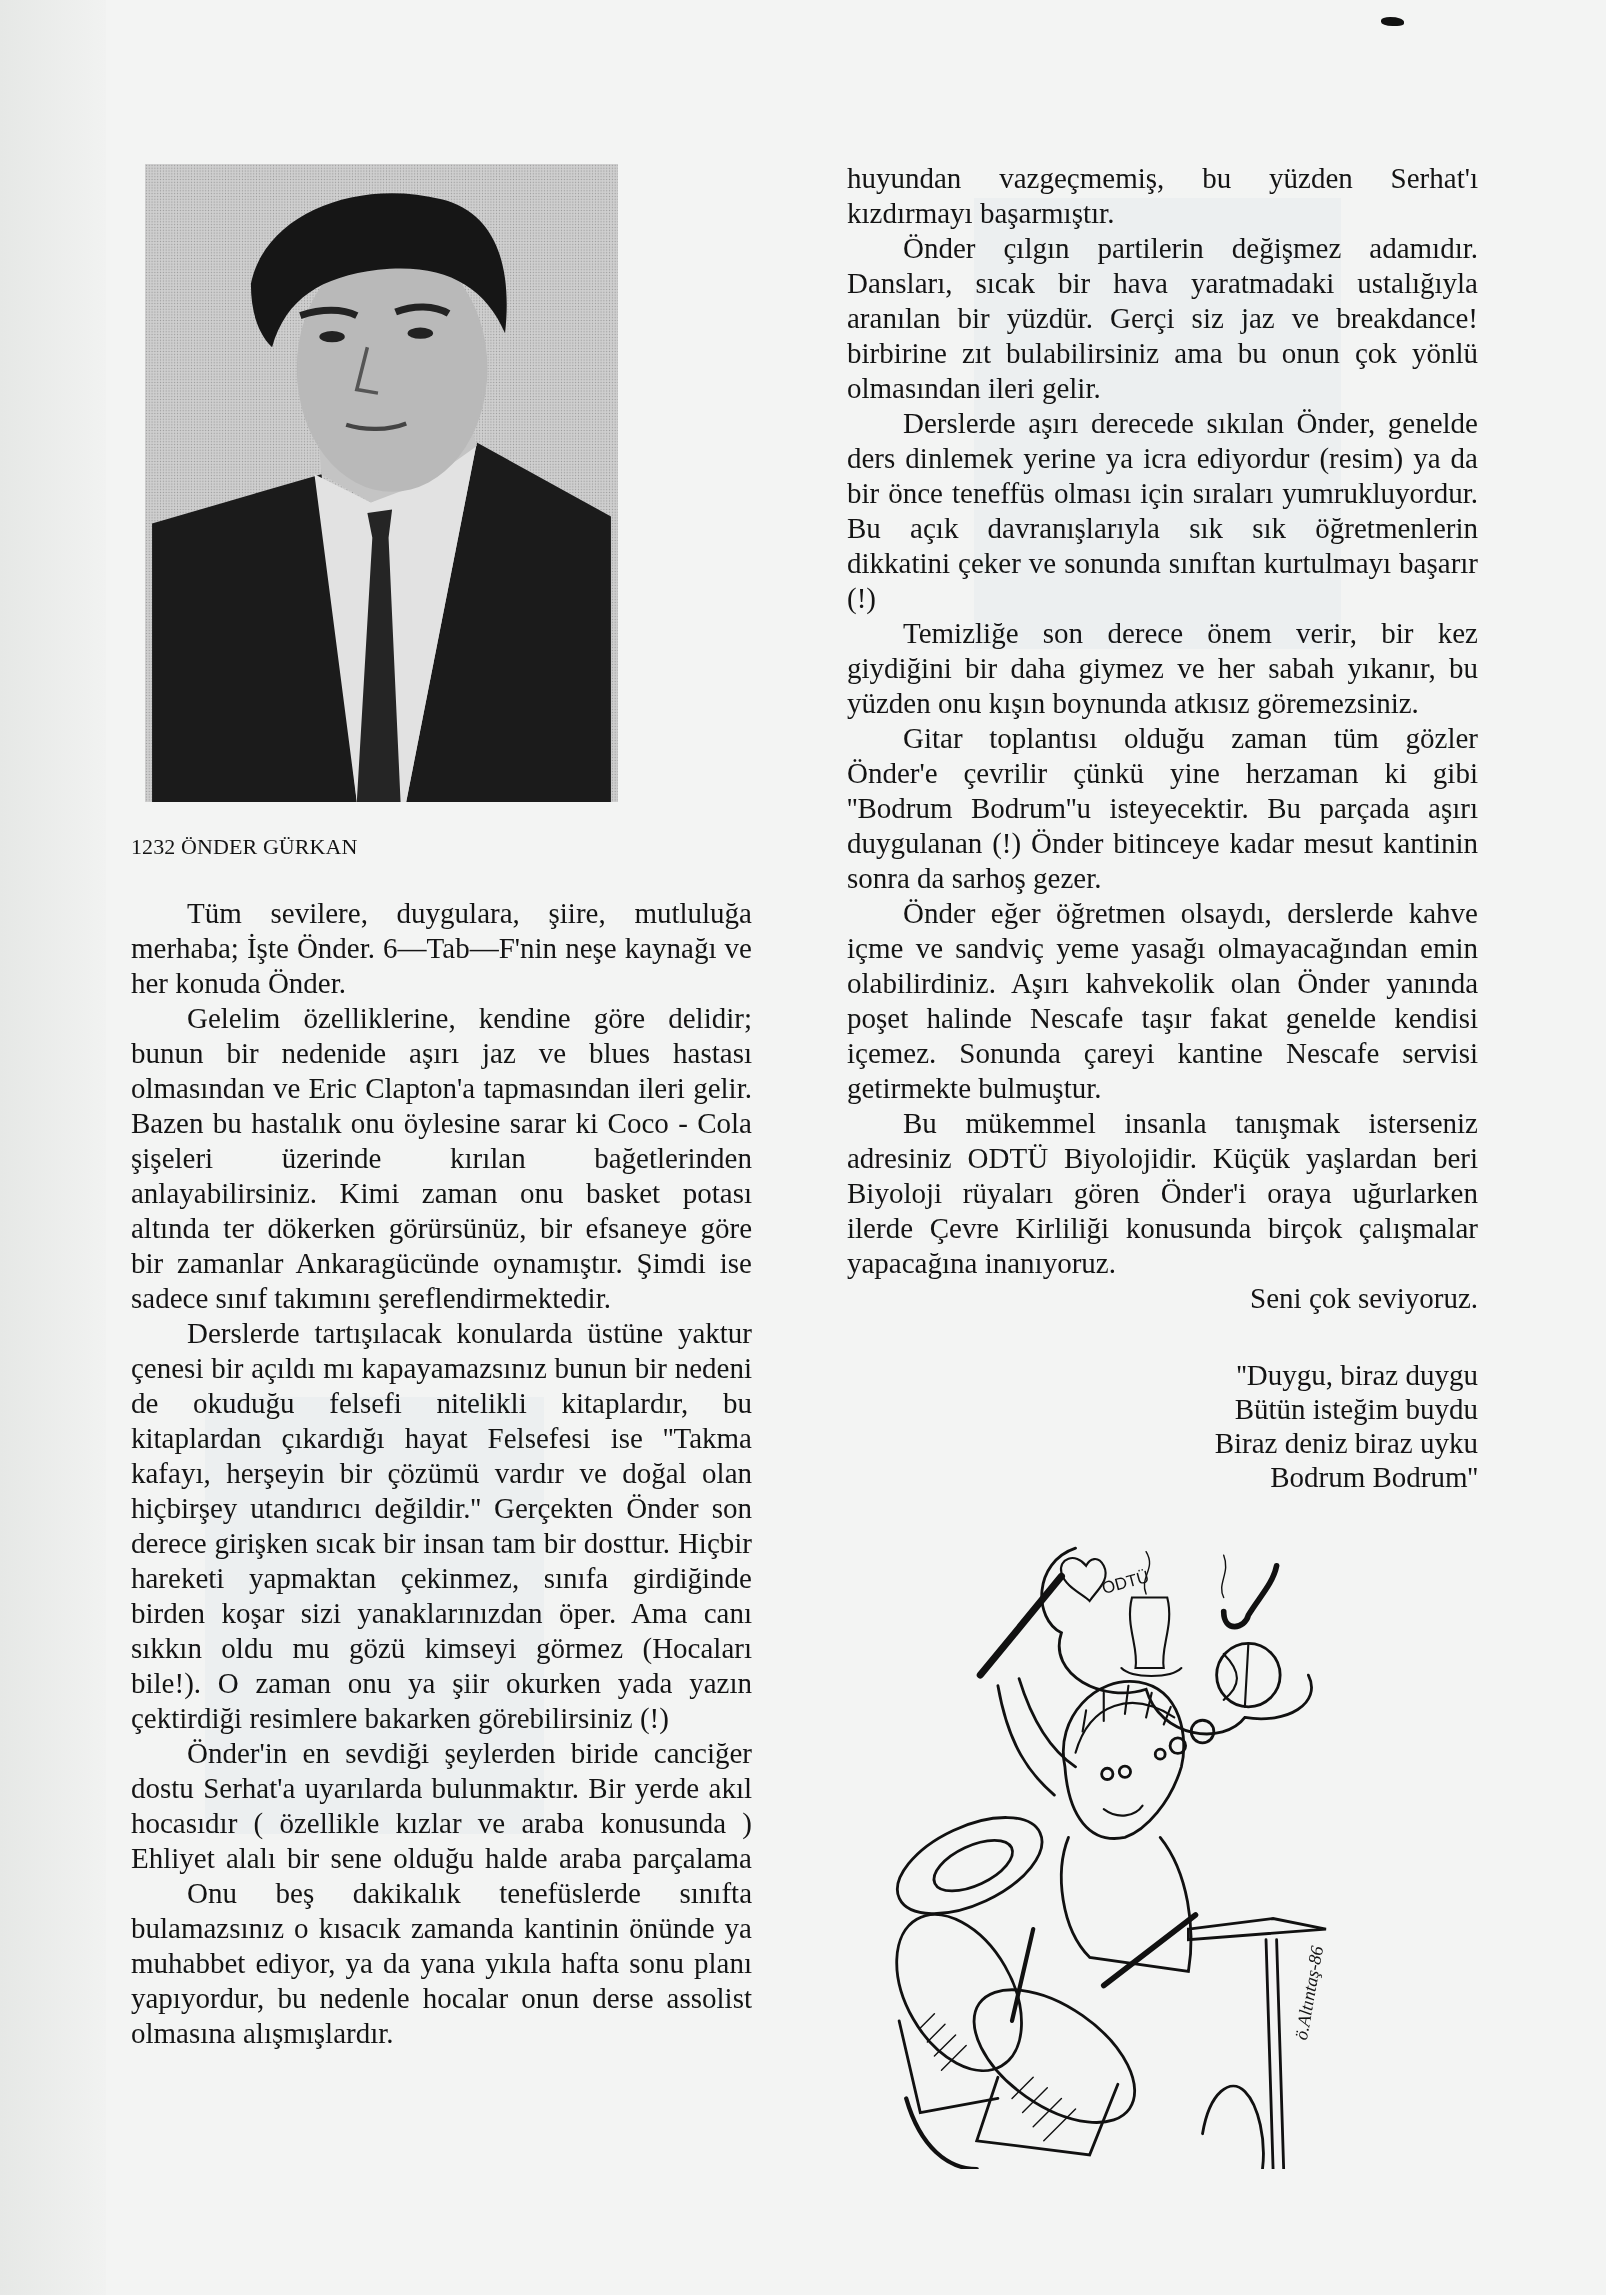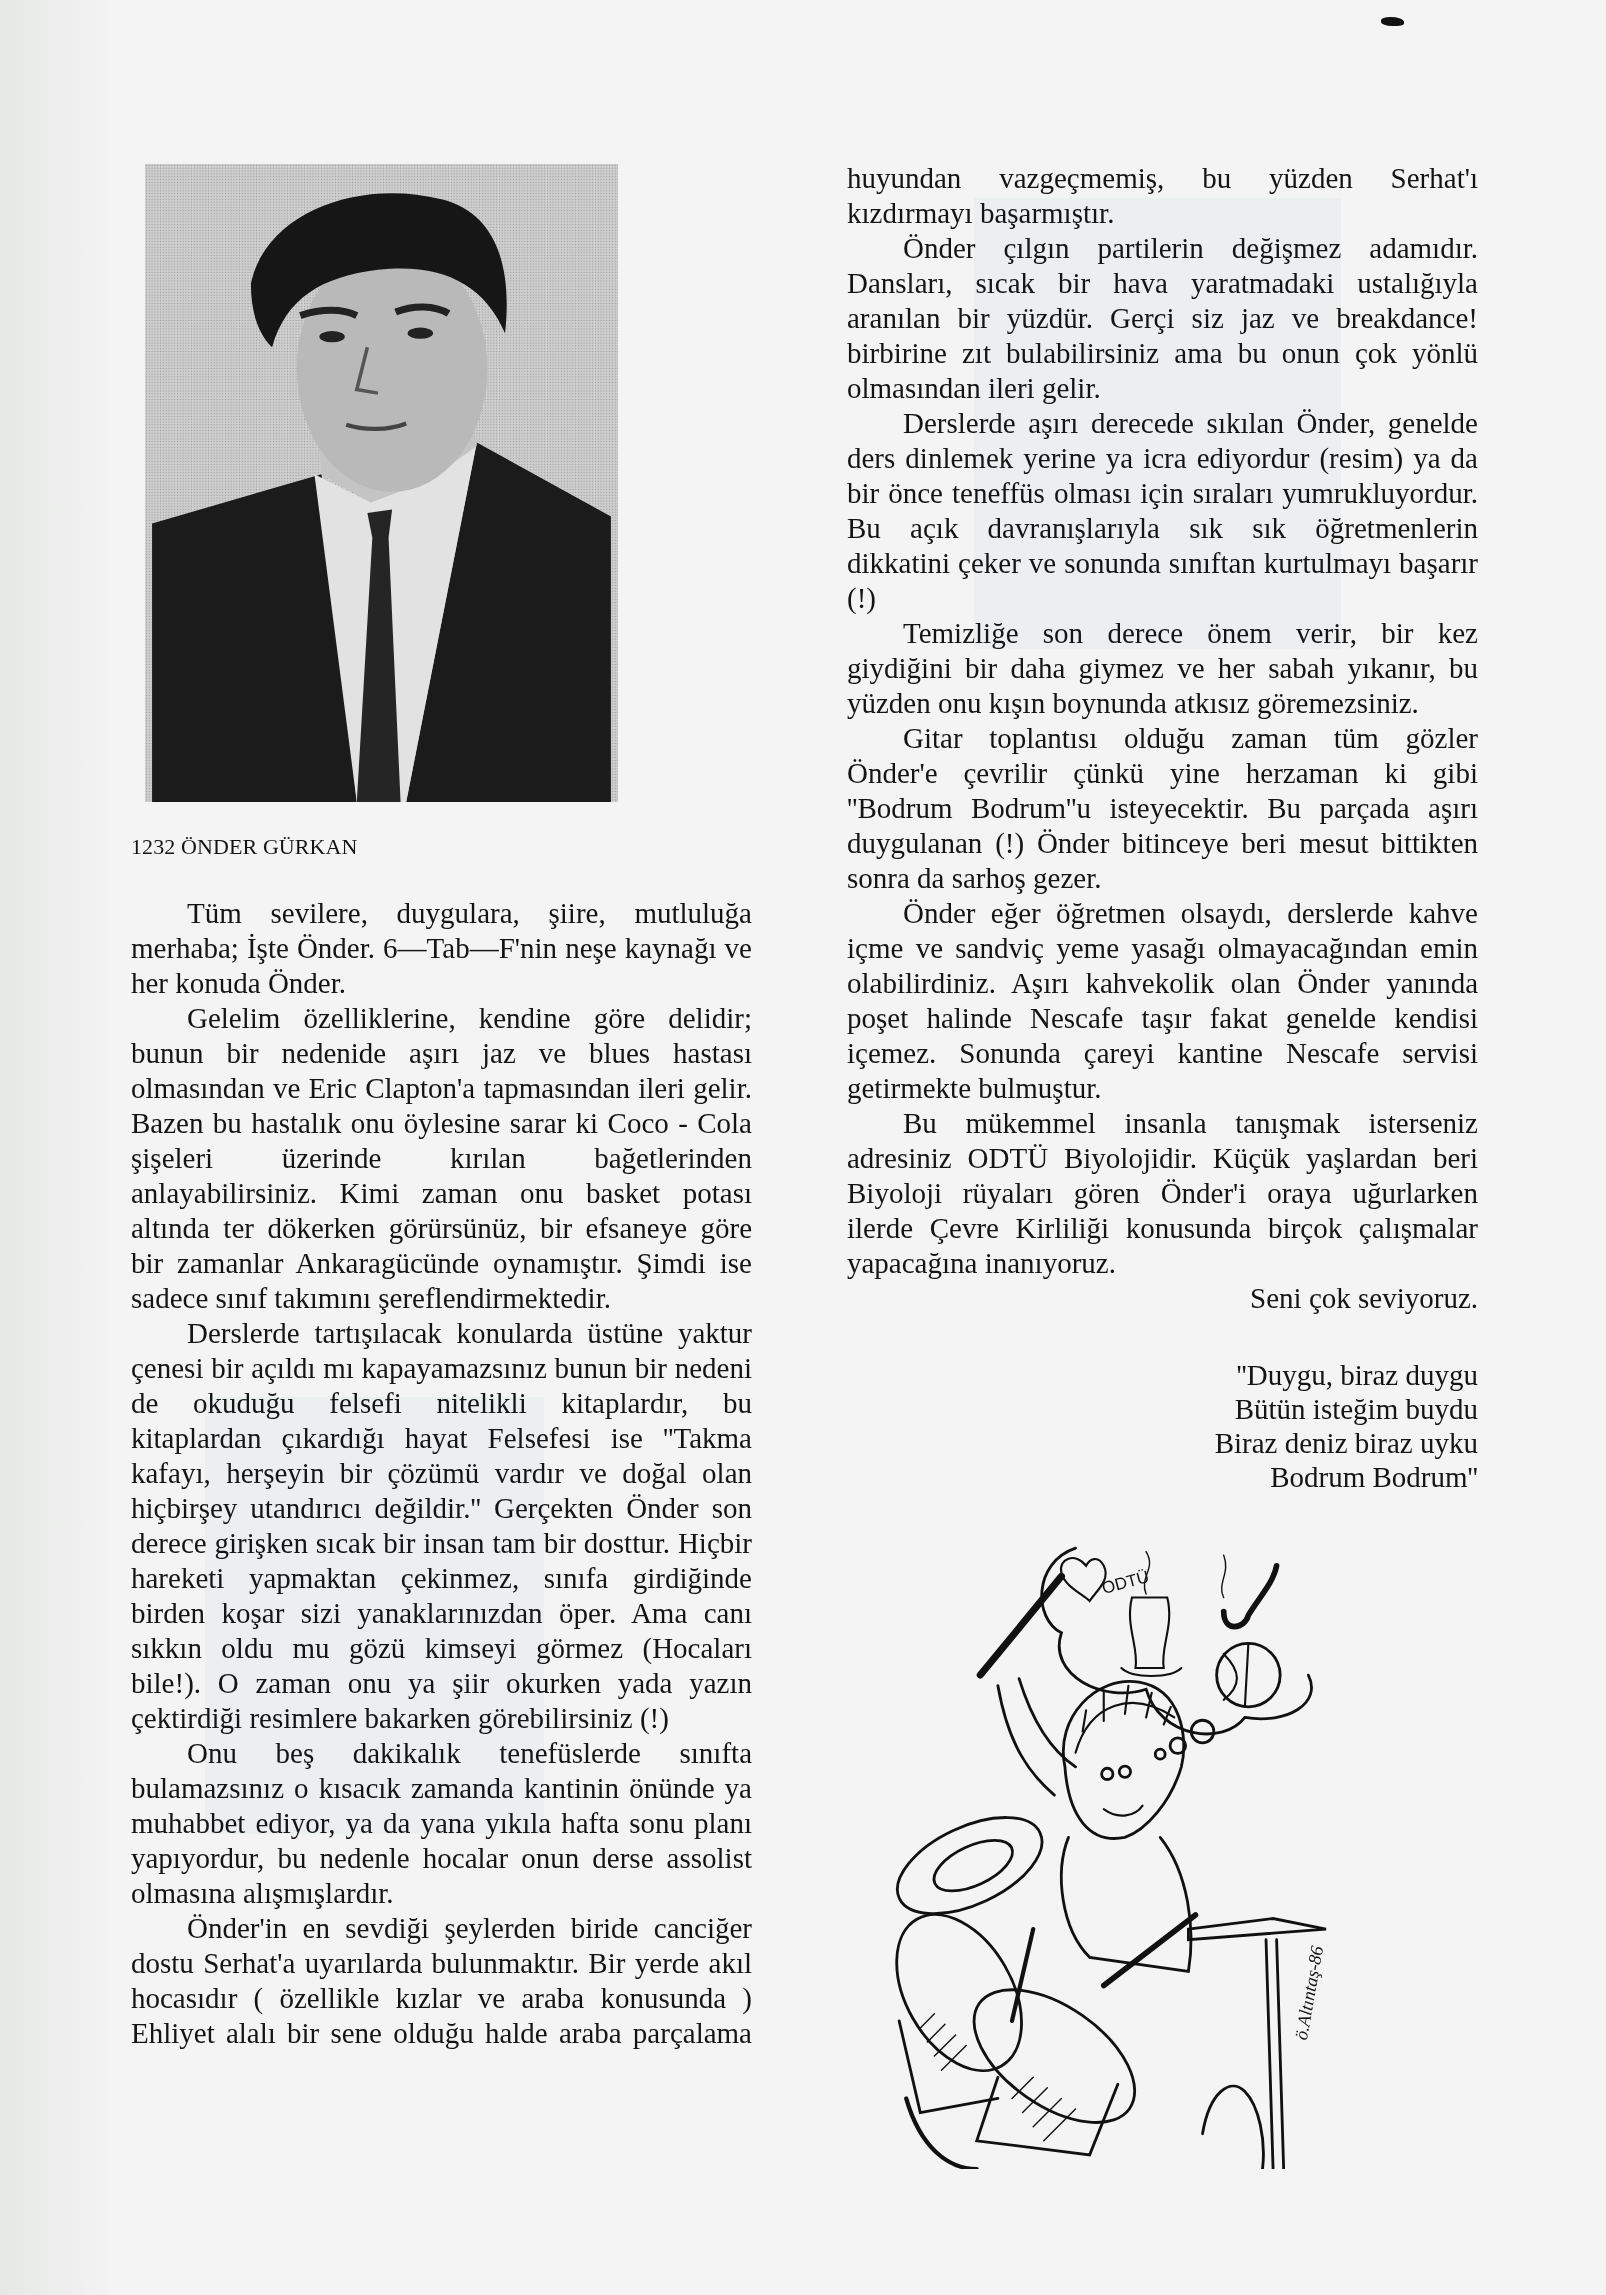--- a/index.html
+++ b/index.html
@@ -93,30 +93,30 @@
     <path d="M285 370 C310 378 345 378 370 368" stroke="#444" stroke-width="6" fill="none"></path>
   </svg>
 </div>
 
 <div class="heading">1232 ÖNDER GÜRKAN</div>
 
 <div class="col col-left-body">
   <p>Tüm sevilere, duygulara, şiire, mutluluğa merhaba; İşte Önder. 6—Tab—F'nin neşe kaynağı ve her konuda Önder.</p>
   <p>Gelelim özelliklerine, kendine göre delidir; bunun bir nedenide aşırı jaz ve blues hastası olmasından ve Eric Clapton'a tapmasından ileri gelir. Bazen bu hastalık onu öylesine sarar ki Coco - Cola şişeleri üzerinde kırılan bağetlerinden anlayabilirsiniz. Kimi zaman onu basket potası altında ter dökerken görürsünüz, bir efsaneye göre bir zamanlar Ankaragücünde oynamıştır. Şimdi ise sadece sınıf takımını şereflendirmektedir.</p>
   <p>Derslerde tartışılacak konularda üstüne yaktur çenesi bir açıldı mı kapayamazsınız bunun bir nedeni de okuduğu felsefi nitelikli kitaplardır, bu kitaplardan çıkardığı hayat Felsefesi ise ''Takma kafayı, herşeyin bir çözümü vardır ve doğal olan hiçbirşey utandırıcı değildir.'' Gerçekten Önder son derece girişken sıcak bir insan tam bir dosttur. Hiçbir hareketi yapmaktan çekinmez, sınıfa girdiğinde birden koşar sizi yanaklarınızdan öper. Ama canı sıkkın oldu mu gözü kimseyi görmez (Hocaları bile!). O zaman onu ya şiir okurken yada yazın çektirdiği resimlere bakarken görebilirsiniz (!)</p>
+  <p style="text-align-last: justify;">Önder'in en sevdiği şeylerden biride canciğer dostu Serhat'a uyarılarda bulunmaktır. Bir yerde akıl hocasıdır ( özellikle kızlar ve araba konusunda ) Ehliyet alalı bir sene olduğu halde araba parçalama</p>
   <p>Onu beş dakikalık tenefüslerde sınıfta bulamazsınız o kısacık zamanda kantinin önünde ya muhabbet ediyor, ya da yana yıkıla hafta sonu planı yapıyordur, bu nedenle hocalar onun derse assolist olmasına alışmışlardır.</p>
-  <p style="text-align-last: justify;">Önder'in en sevdiği şeylerden biride canciğer dostu Serhat'a uyarılarda bulunmaktır. Bir yerde akıl hocasıdır ( özellikle kızlar ve araba konusunda ) Ehliyet alalı bir sene olduğu halde araba parçalama</p>
 </div>
 
 <div class="col col-right">
   <p class="noindent">huyundan vazgeçmemiş, bu yüzden Serhat'ı kızdırmayı başarmıştır.</p>
   <p>Önder çılgın partilerin değişmez adamıdır. Dansları, sıcak bir hava yaratmadaki ustalığıyla aranılan bir yüzdür. Gerçi siz jaz ve breakdance! birbirine zıt bulabilirsiniz ama bu onun çok yönlü olmasından ileri gelir.</p>
   <p>Derslerde aşırı derecede sıkılan Önder, genelde ders dinlemek yerine ya icra ediyordur (resim) ya da bir önce teneffüs olması için sıraları yumrukluyordur. Bu açık davranışlarıyla sık sık öğretmenlerin dikkatini çeker ve sonunda sınıftan kurtulmayı başarır (!)</p>
   <p>Temizliğe son derece önem verir, bir kez giydiğini bir daha giymez ve her sabah yıkanır, bu yüzden onu kışın boynunda atkısız göremezsiniz.</p>
-  <p>Gitar toplantısı olduğu zaman tüm gözler Önder'e çevrilir çünkü yine herzaman ki gibi ''Bodrum Bodrum''u isteyecektir. Bu parçada aşırı duygulanan (!) Önder bitinceye beri mesut bittikten sonra da sarhoş gezer.</p>
+  <p>Gitar toplantısı olduğu zaman tüm gözler Önder'e çevrilir çünkü yine herzaman ki gibi ''Bodrum Bodrum''u isteyecektir. Bu parçada aşırı duygulanan (!) Önder bitinceye kadar mesut kantinin sonra da sarhoş gezer.</p>
   <p>Önder eğer öğretmen olsaydı, derslerde kahve içme ve sandviç yeme yasağı olmayacağından emin olabilirdiniz. Aşırı kahvekolik olan Önder yanında poşet halinde Nescafe taşır fakat genelde kendisi içemez. Sonunda çareyi kantine Nescafe servisi getirmekte bulmuştur.</p>
   <p>Bu mükemmel insanla tanışmak isterseniz adresiniz ODTÜ Biyolojidir. Küçük yaşlardan beri Biyoloji rüyaları gören Önder'i oraya uğurlarken ilerde Çevre Kirliliği konusunda birçok çalışmalar yapacağına inanıyoruz.</p>
   <p class="signoff">Seni çok seviyoruz.</p>
   <div class="poem">
     <div>''Duygu, biraz duygu</div>
     <div>Bütün isteğim buydu</div>
     <div>Biraz deniz biraz uyku</div>
     <div>Bodrum Bodrum''</div>
   </div>
 </div>

